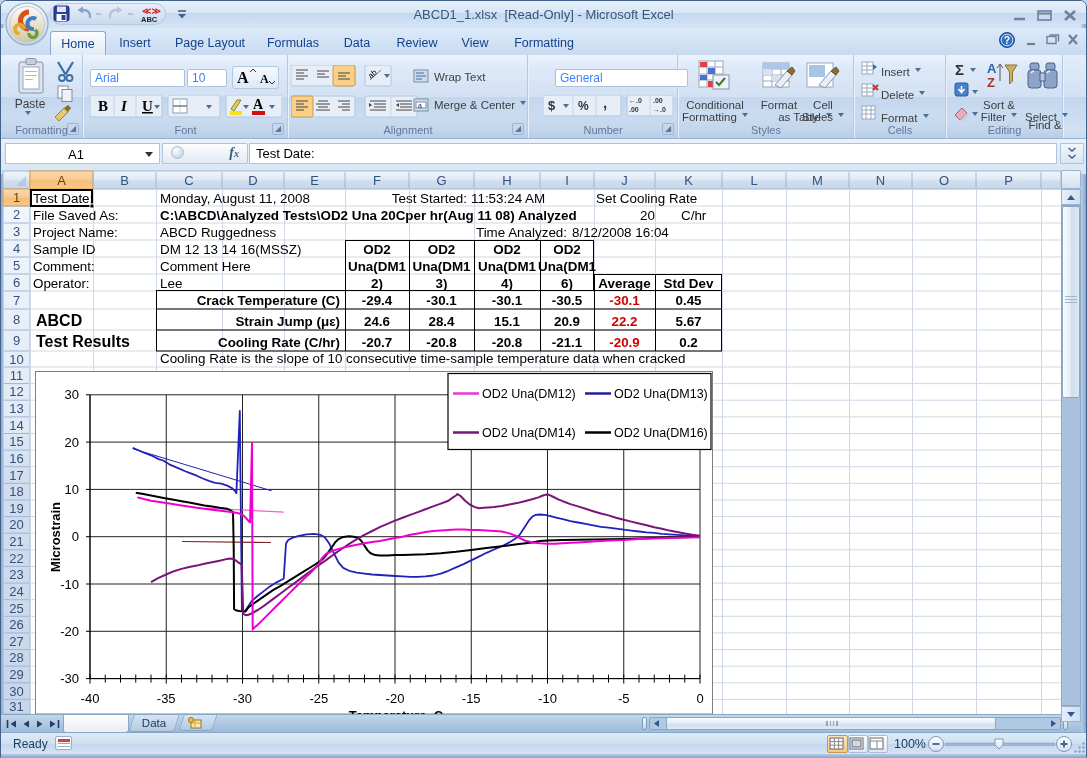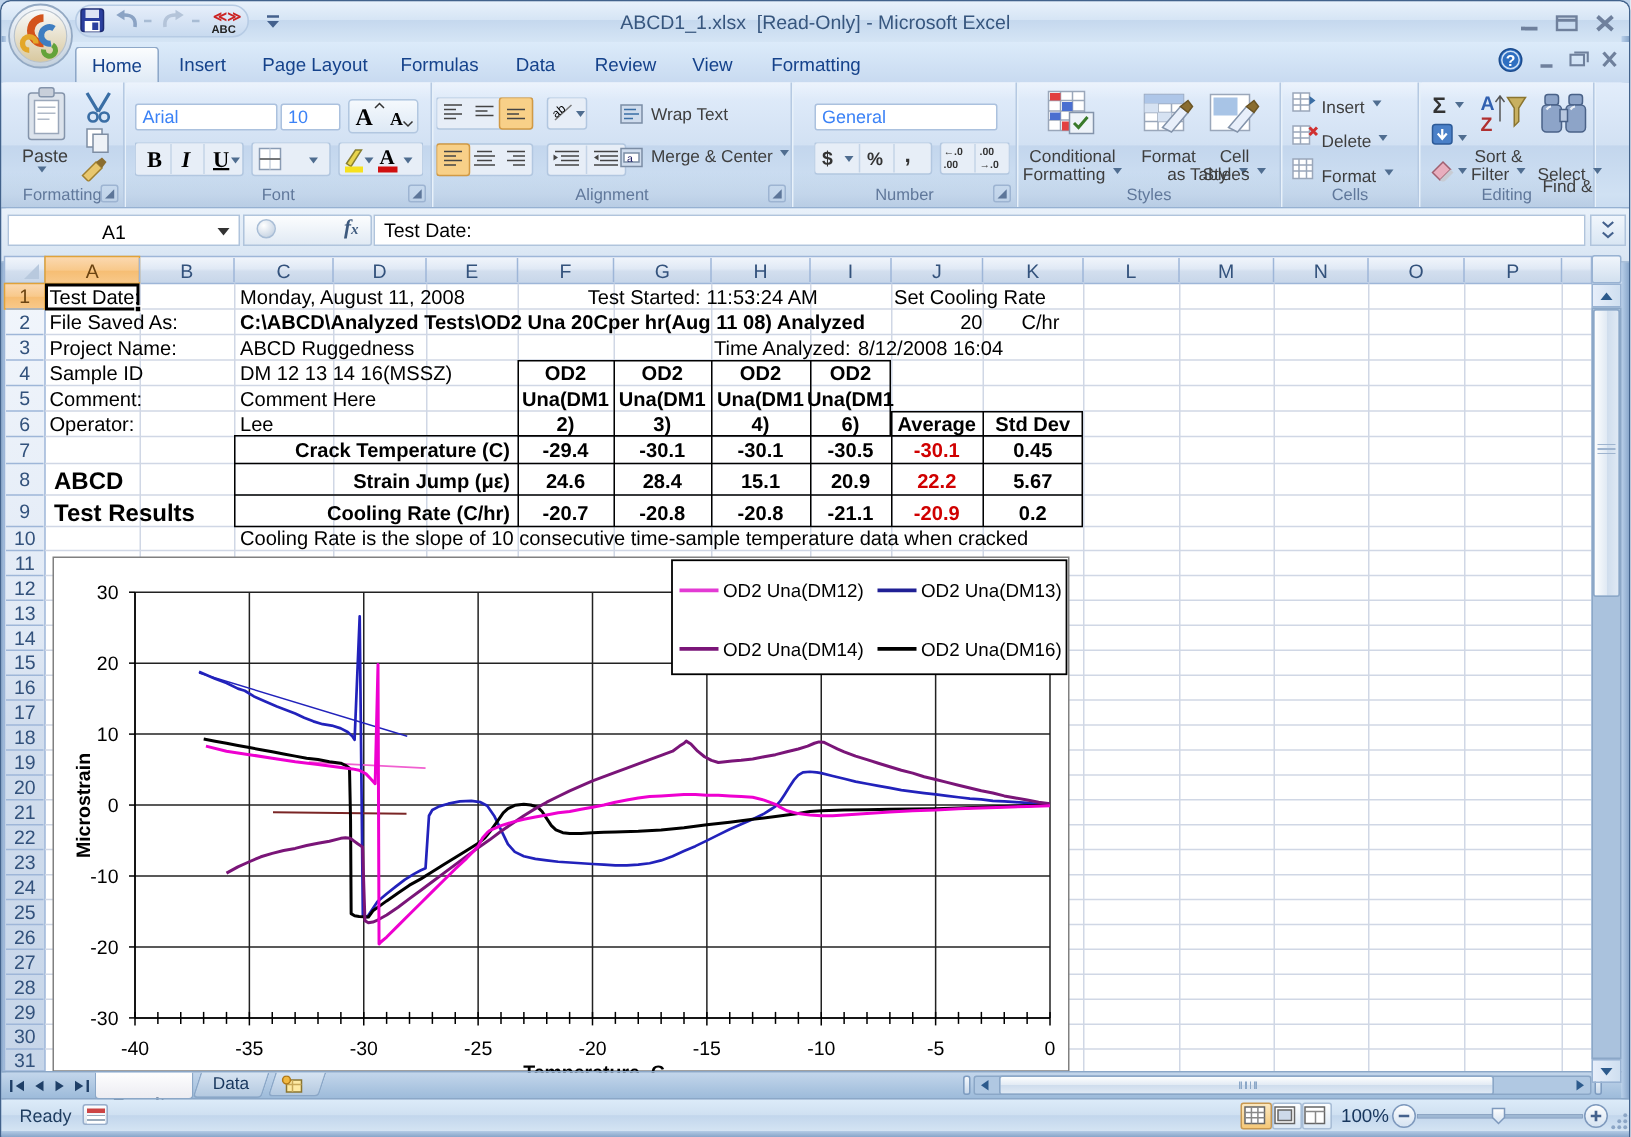--- a/index.html
+++ b/index.html
@@ -219,21 +219,21 @@
     <svg class="abs" style="left:124px;top:42px" width="18" height="16" viewBox="0 0 18 16">
         <rect x="1" y="2" width="14" height="12" fill="#cfdced" stroke="#7b8da5"></rect>
         <rect x="3" y="5" width="10" height="6" fill="#fff" stroke="#7b8da5"></rect>
         <text x="5" y="11" font-size="7" fill="#226">a</text>
       </svg>
     <div class="ribtxt" style="left:145px;top:44px;">Merge &amp; Center <span class="dda"></span></div>
   </div>
   <div class="group" style="left:528px;width:149px;">
     <div class="glabel">Number</div>
       <div class="launcher">◢</div>
-    <div class="combo" style="left:14px;top:14px;width:122px;height:18px;">General<span class="cdrop"></span></div>
+    <div class="combo" style="left:26px;top:14px;width:133px;height:18px;">General<span class="cdrop"></span></div>
     <svg class="abs" style="left:14px;top:40px" width="130" height="24" viewBox="0 0 130 24">
       <rect x="0" y="0" width="78" height="21" rx="2" fill="#e7eef7" stroke="#b2c7e0"></rect>
       <line x1="30" y1="1" x2="30" y2="20" stroke="#c4d4e7"></line>
         <line x1="53" y1="1" x2="53" y2="20" stroke="#c4d4e7"></line>
       <text x="5" y="15" font-size="13" font-weight="bold" fill="#333">$</text>
       <path d="M20 9 l3 4 l3 -4 z" fill="#4f6d90"></path>
       <text x="35" y="15" font-size="12" font-weight="bold" fill="#333">%</text>
       <text x="60" y="13" font-size="15" font-weight="bold" fill="#333">,</text>
       <rect x="84" y="0" width="46" height="21" rx="2" fill="#e7eef7" stroke="#b2c7e0"></rect>
       <line x1="107" y1="1" x2="107" y2="20" stroke="#c4d4e7"></line>

